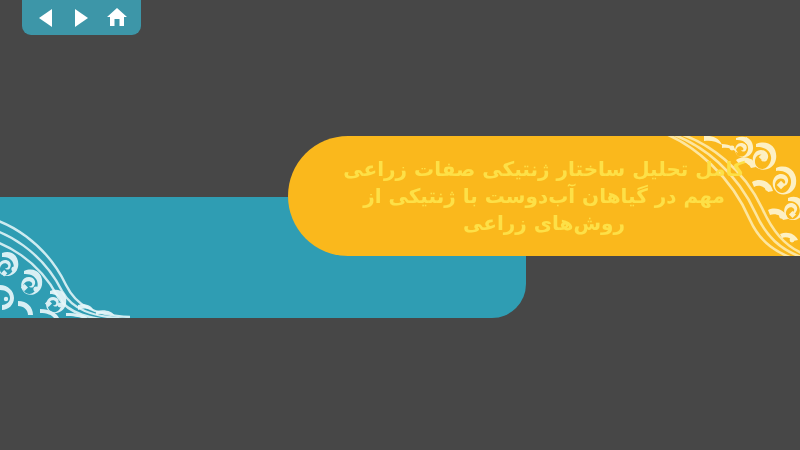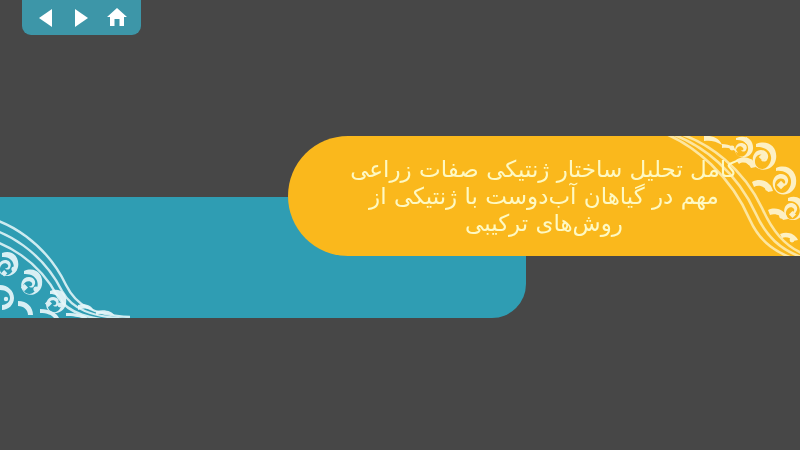--- a/index.html
+++ b/index.html
@@ -94,24 +94,24 @@
     display: flex;
     flex-direction: column;
     align-items: center;
     justify-content: center;
     direction: rtl;
     text-align: center;
     z-index: 4;
     pointer-events: none;
   }
   .title-line {
-    color: #fef9c3;
-    font-size: 23px;
+    color: #fde047;
+    font-size: 20px;
     line-height: 27px;
-    font-weight: normal;
+    font-weight: bold;
     white-space: nowrap;
     letter-spacing: 0px;
   }
 </style>
 </head>
 <body>
 
 <div id="slide">
 
   <div id="teal-band">
@@ -169,21 +169,21 @@
         <rect x="104" y="2" width="5" height="5" transform="rotate(45 106.5 4.5)"></rect>
         <path d="M64 0 c 9 -1 16 3 18 9 c -6 -4 -12 -5 -18 -4 z"></path>
         <path d="M82 8 c 8 0 14 4 16 9 c -5 -4 -10 -6 -16 -5 z"></path>
       </g>
     </svg>
   </div>
 
   <div id="title-block">
     <div class="title-line">کامل تحلیل ساختار ژنتیکی صفات زراعی</div>
     <div class="title-line">مهم در گیاهان آب‌دوست با ژنتیکی از</div>
-    <div class="title-line">روش‌های ترکیبی</div>
+    <div class="title-line">روش‌های زراعی</div>
   </div>
 
   <div id="navbar">
     <div class="nav-btn">
       <svg width="18" height="20" viewBox="0 0 18 20">
         <path d="M15 1 L15 19 L2 10 Z" fill="#FFFFFF"></path>
       </svg>
     </div>
     <div class="nav-btn">
       <svg width="18" height="20" viewBox="0 0 18 20">

